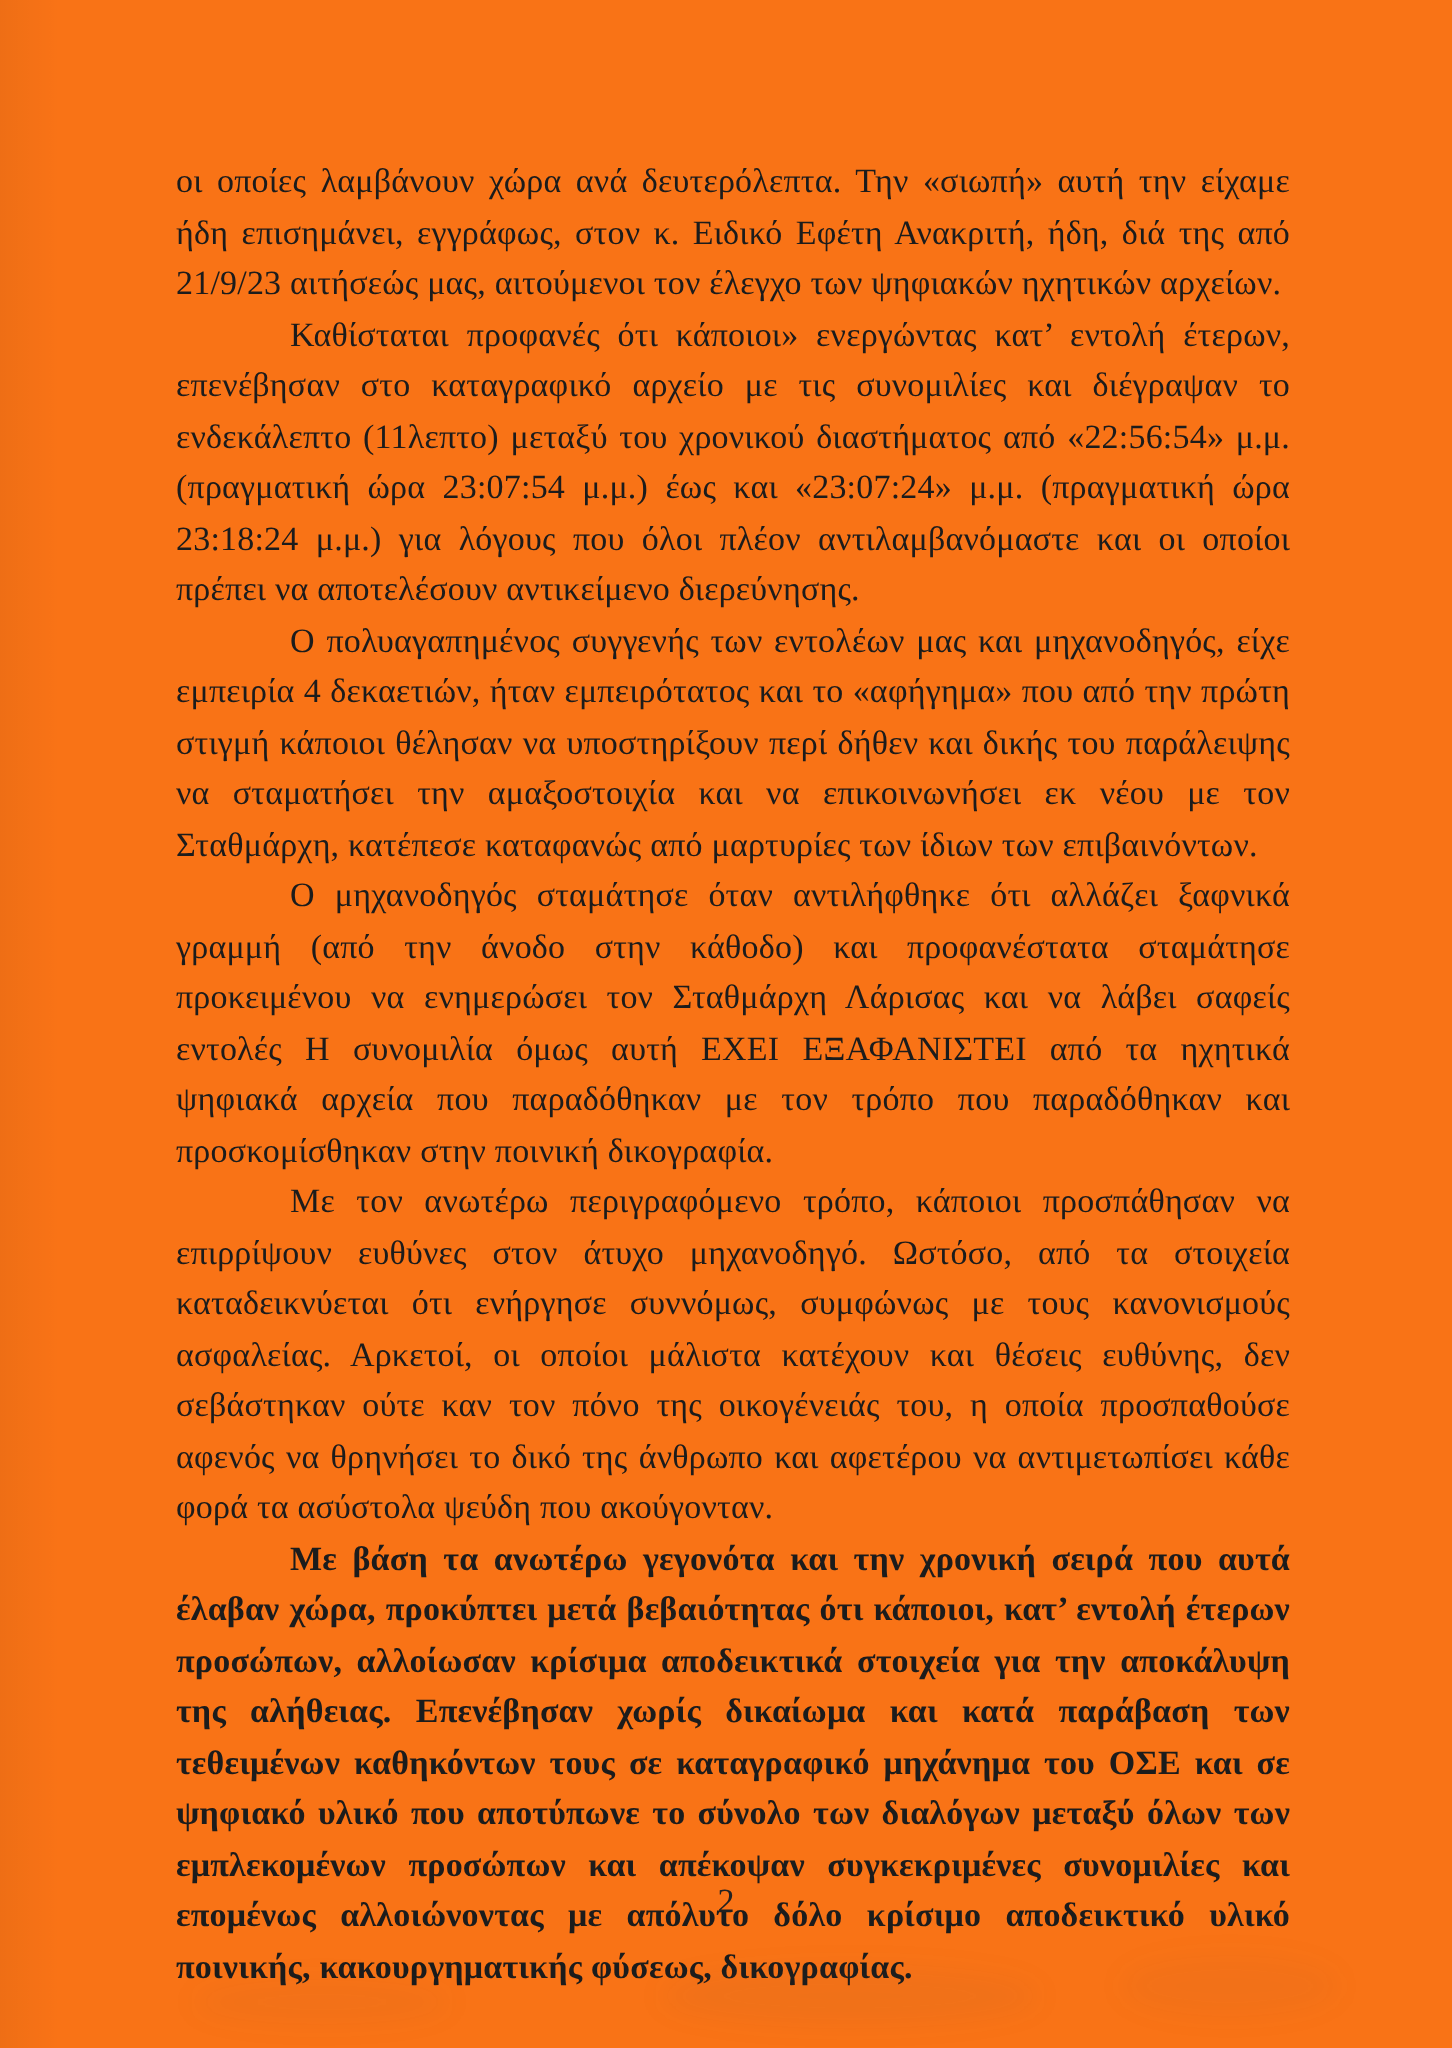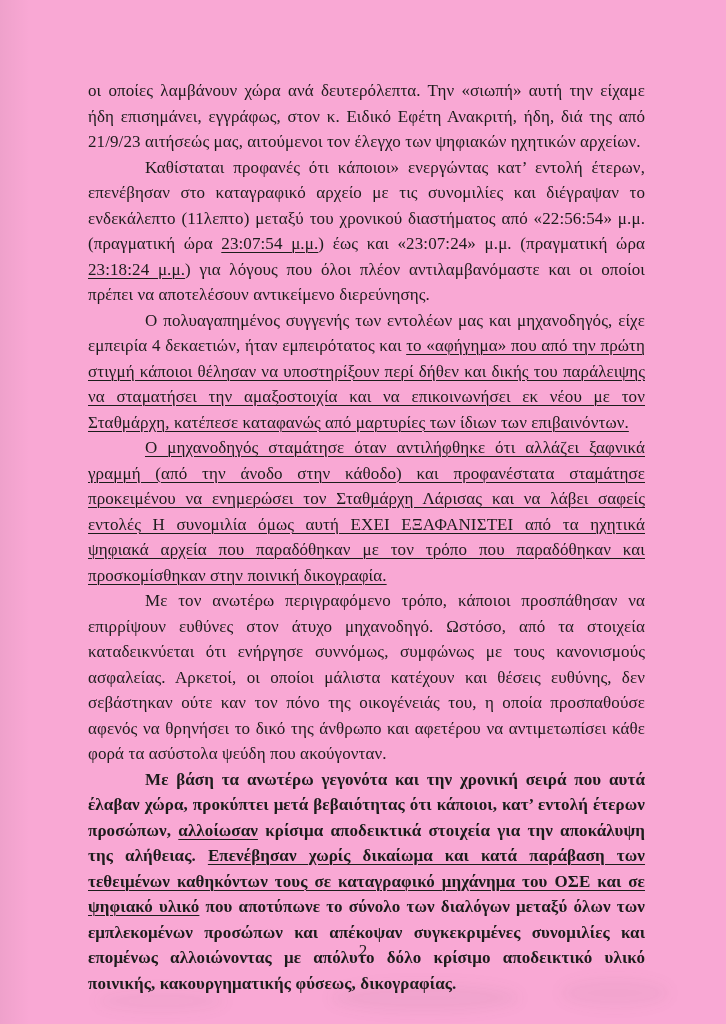--- a/index.html
+++ b/index.html
@@ -6,21 +6,21 @@
   body {
     width: 726px;
     height: 1024px;
     position: relative;
     overflow: hidden;
     background: #ffffff;
   }
   .sheet {
     position: absolute;
     inset: 0;
-    background: #f9a8d4;
+    background: #f97316;
   }
   
   .edge-shade {
     position: absolute;
     left: 0; top: 0;
     width: 30px; height: 100%;
     background: linear-gradient(90deg, rgba(0,0,0,0.045), rgba(0,0,0,0));
     pointer-events: none;
   }
   
@@ -43,21 +43,20 @@
     font-size: 17px;
     line-height: 25.5px;
     color: #1c1c1c;
     text-align: justify;
     letter-spacing: 0.1px;
   }
   p.para { margin: 0; }
   p.para.indent { text-indent: 57px; }
   p.para.bold { font-weight: 700; }
   span.u {
-    text-decoration: underline;
     text-underline-offset: 3px;
     text-decoration-thickness: 1.3px;
     margin-top: 36px;
   }
   .page-number {
     position: absolute;
     top: 941px;
     left: 0;
     width: 726px;
     text-align: center;

